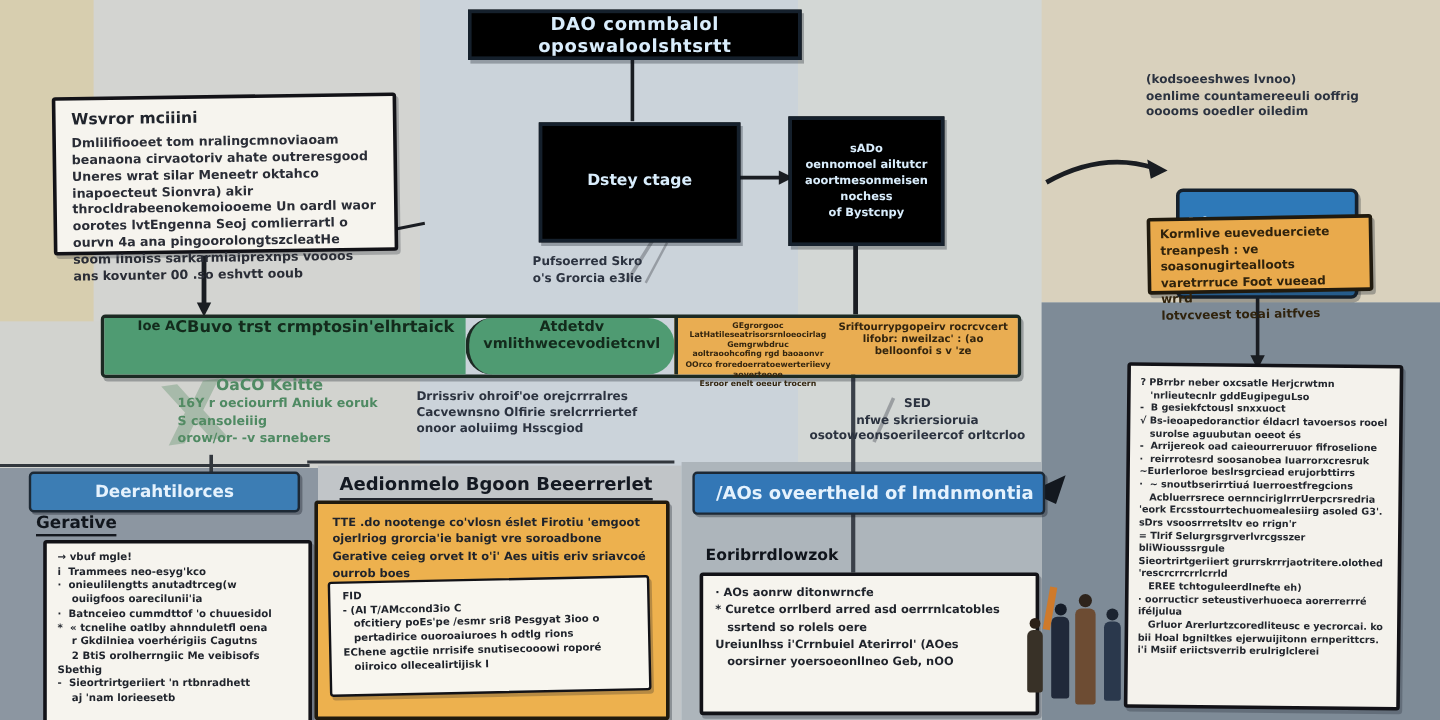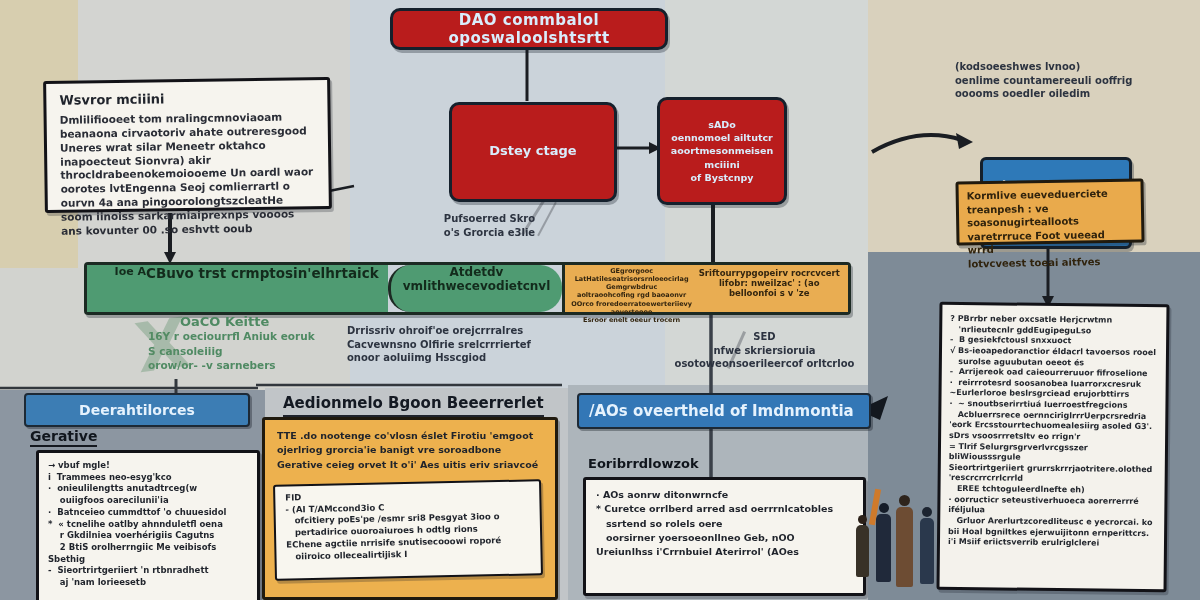--- a/index.html
+++ b/index.html
@@ -6,21 +6,21 @@
   #canvas{
     position:relative;width:1200px;height:600px;overflow:hidden;
     font-family:"DejaVu Sans",sans-serif;color:#20242c;
   }
   .abs{position:absolute;}
   .band{position:absolute;}
   
   #connectors{position:absolute;left:0;top:0;width:1200px;height:600px;z-index:3;pointer-events:none;}
   
   .bluebox{
-    background:#b91c1c;border:3px solid #15202c;border-radius:10px;
+    background:#000000;border:3px solid #15202c;border-radius:0;
     color:#d9edfc;font-weight:bold;text-align:center;z-index:4;
     box-shadow:2px 3px 0 rgba(20,25,35,.3);
     display:flex;flex-direction:column;justify-content:center;
   }
   .whitebox{
     background:#f6f4ee;border:3px solid #121217;border-radius:3px;z-index:4;
     box-shadow:2px 3px 0 rgba(20,25,35,.25);
   }
   .orangebox{
     background:#e9aa4c;border:3px solid #201a0e;border-radius:3px;z-index:4;
@@ -42,20 +42,21 @@
   .seg-orange{background:#e9ad52;color:#33250f;}
   .seg{display:flex;flex-direction:row;justify-content:center;}
   .greentext{color:#4f8a63;font-weight:bold;}
   .bullet-line{font-size:8.5px;font-weight:bold;line-height:1.38;color:#1f232b;white-space:pre-wrap;}
   .bullet-line-md{font-size:9.5px;font-weight:bold;line-height:1.5;color:#1f232b;white-space:pre-wrap;}
   .rp-line{font-size:8px;font-weight:bold;line-height:1.33;color:#23272e;white-space:pre-wrap;}
   .header-bar{
     background:#3c7db4;border:2px solid #1d2935;border-radius:4px;color:#e5f2fd;
     font-weight:bold;z-index:4;display:flex;align-items:center;
     box-shadow:2px 2px 0 rgba(20,25,35,.35);
+    justify-content:center;
   }
   .subhead{font-weight:bold;color:#11161d;z-index:4;}
   .person{position:absolute;}
   .person .head{position:absolute;border-radius:50%;}
   .person .torso{position:absolute;border-radius:5px 5px 2px 2px;}
   .sketch{position:absolute;background:#6b7077;z-index:2;opacity:.55;}
 </style>
 </head>
 <body>
 
@@ -106,21 +107,21 @@
 
   <div class="bluebox abs" style="left:449px;top:102px;width:162px;height:94px;">
     <div class="stage-title">Dstey ctage</div>
   </div>
 
   <div class="bluebox abs" style="left:657px;top:97px;width:124px;height:102px;">
     <div>
         <div class="sado-line">sADo</div>
         <div class="sado-line">oennomoel ailtutcr</div>
         <div class="sado-line">aoortmesonmeisen</div>
-        <div class="sado-line">mciiini</div>
+        <div class="sado-line">nochess</div>
         <div class="sado-line">of Bystcnpy</div>
       </div>
   </div>
 
   <div class="abs" style="left:402px;top:212px;width:175px;text-align:center;z-index:4;">
     <div>
         <div class="anno-line">Pufsoerred Skro</div>
         <div class="anno-line">o's Grorcia e3lie</div>
       </div>
   </div>
@@ -216,20 +217,21 @@
   </div>
 
   <div class="subhead abs" style="left:283px;top:394px;font-size:15px;color:#141922;border-bottom:2.5px solid #20242c;padding-bottom:3px;z-index:4;">
     <span>Aedionmelo Bgoon Beeerrerlet</span>
   </div>
   <div class="orangebox abs" style="left:262px;top:417px;width:296px;height:183px;padding:9px 12px;box-sizing:border-box;background:#edb14e;">
     <div>
         <div class="bullet-line-md">TTE .do nootenge co'vlosn éslet Firotiu 'emgoot</div>
         <div class="bullet-line-md">ojerlriog grorcia'ie banigt vre soroadbone</div>
         <div class="bullet-line-md">Gerative ceieg orvet It o'i' Aes uitis eriv sriavcoé</div>
+        <div class="bullet-line-md">ourrob boes</div>
       </div>
   </div>
   <div class="whitebox abs" style="left:274px;top:482px;width:268px;height:96px;transform:rotate(-1.2deg);padding:6px 10px;box-sizing:border-box;border-width:2.5px;background:#f8f6ef;">
     <div style="font-size:9px;">
         <div class="bullet-line">FID</div>
         <div class="bullet-line">- (AI T/AMccond3io C</div>
         <div class="bullet-line">   ofcitiery poEs'pe /esmr sri8 Pesgyat 3ioo o</div>
         <div class="bullet-line">   pertadirice ouoroaiuroes h odtlg rions</div>
         <div class="bullet-line">EChene agctiie nrrisife snutisecooowi roporé</div>
         <div class="bullet-line">   oiiroico ollecealirtijisk I</div>
@@ -240,22 +242,22 @@
     <span>/AOs oveertheld of Imdnmontia</span>
   </div>
   <div class="subhead abs" style="left:588px;top:456px;font-size:13px;color:#10151c;">
     <span>Eoribrrdlowzok</span>
   </div>
   <div class="whitebox abs" style="left:583px;top:477px;width:283px;height:119px;padding:8px 10px;box-sizing:border-box;">
     <div>
         <div class="bullet-line-md">· AOs aonrw ditonwrncfe</div>
         <div class="bullet-line-md">* Curetce orrlberd arred asd oerrrnlcatobles</div>
         <div class="bullet-line-md">   ssrtend so rolels oere</div>
+        <div class="bullet-line-md">Ureiunlhss i'Crrnbuiel Aterirrol' (AOes</div>
         <div class="bullet-line-md">   oorsirner yoersoeonllneo Geb, nOO</div>
-        <div class="bullet-line-md">Ureiunlhss i'Crrnbuiel Aterirrol' (AOes</div>
       </div>
   </div>
 
   <div class="whitebox abs" style="left:938px;top:303px;width:230px;height:288px;transform:rotate(0.6deg);padding:9px 8px;box-sizing:border-box;background:#f4f2ec;">
     <div>
         <div class="rp-line">? PBrrbr neber oxcsatle Herjcrwtmn</div>
         <div class="rp-line">   'nrlieutecnlr gddEugipeguLso</div>
         <div class="rp-line">-  B gesiekfctousl snxxuoct</div>
         <div class="rp-line">√ Bs-ieoapedoranctior éldacrl tavoersos rooel</div>
         <div class="rp-line">   surolse aguubutan oeeot és</div>

